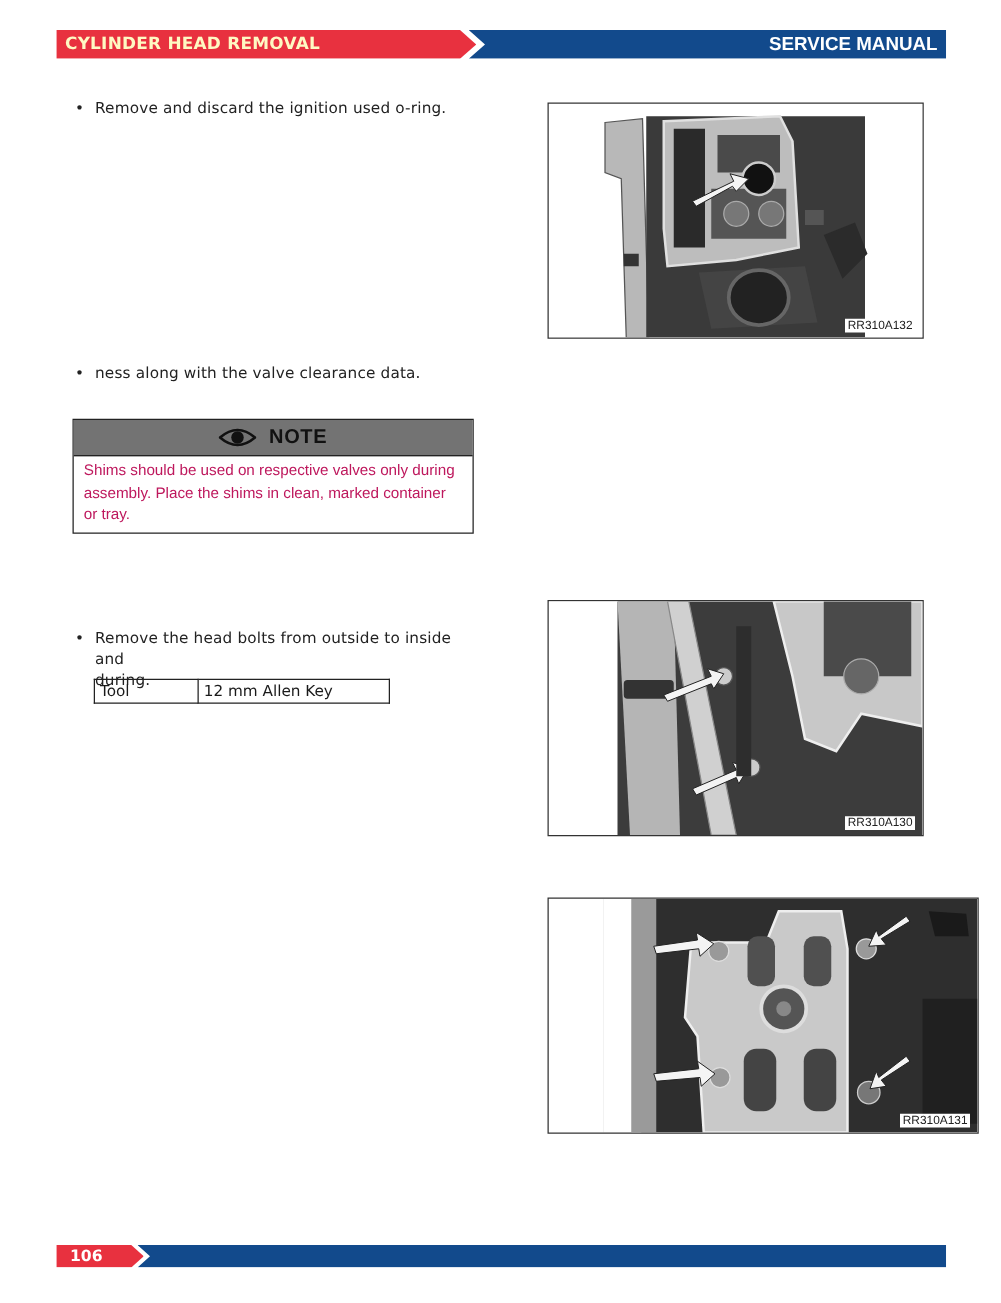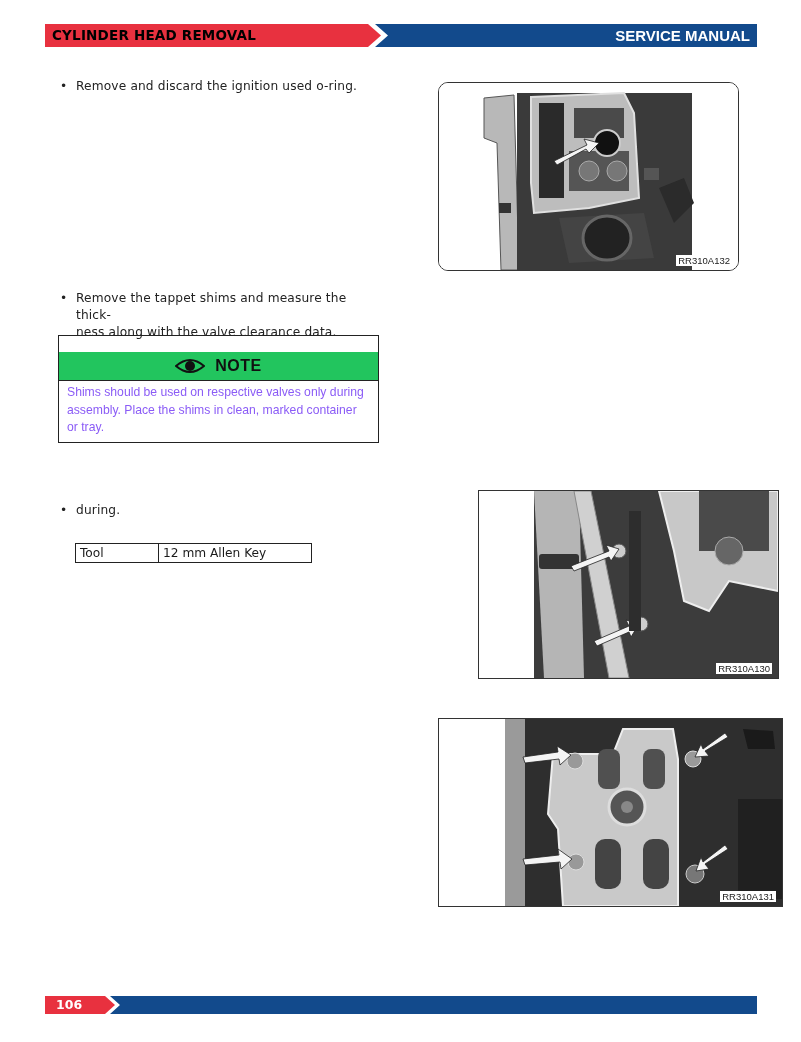--- a/index.html
+++ b/index.html
@@ -3,34 +3,34 @@
 <meta charset="utf-8">
 <style>
   html, body { margin:0; padding:0; }
   body { width:801px; height:1042px; background:#ffffff; position:relative; overflow:hidden;
          font-family:"DejaVu Sans", sans-serif; color:#1a1a1a; }
   .hdr { position:absolute; left:45px; top:24px; width:712px; height:23px; }
   .hdr-red { position:absolute; left:0; top:0; height:23px; width:336px; background:#e8313f;
              clip-path:polygon(0 0, 323px 0, 336px 11.5px, 323px 23px, 0 23px); }
   .hdr-blue { position:absolute; left:330px; top:0; height:23px; width:382px; background:#124a8c;
               clip-path:polygon(0 0, 382px 0, 382px 23px, 0 23px, 13px 11.5px); }
-  .hdr-title { position:absolute; left:7px; top:3px; color:#000000; font-weight:bold; font-size:13.5px;
+  .hdr-title { position:absolute; left:7px; top:3px; color:#fef9c3; font-weight:bold; font-size:13.5px;
                font-family:"DejaVu Sans", sans-serif; letter-spacing:0.2px; }
   .hdr-right { position:absolute; right:7px; top:3px; color:#fff; font-weight:bold; font-size:15px;
                font-family:"Liberation Sans", sans-serif;text-align:center; }
   .bullet { position:absolute; left:60px; font-size:12.2px; line-height:17px; width:320px;
             font-family:"DejaVu Sans", sans-serif; color:#222; letter-spacing:0.15px; }
   .bullet .dot { position:absolute; left:0; top:0; }
   .bullet .txt { margin-left:16px; display:block; }
   .note { position:absolute; left:58px; top:335px; width:319px; border:1.5px solid #222; }
-  .note-head { background:#22c55e; height:28px; border-bottom:1.5px solid #222; display:flex;
-               align-items:center; justify-content:center; gap:10px;margin-top:16px; }
+  .note-head { background:#737373; height:28px; border-bottom:1.5px solid #222; display:flex;
+               align-items:center; justify-content:center; gap:10px; }
   .note-title { font-family:"Liberation Sans", sans-serif; font-weight:bold; font-size:16px; color:#111; letter-spacing:0.5px; }
   .note-body { padding:3px 8px 5px 8px; font-family:"Liberation Sans", sans-serif; font-size:12.2px;
-               line-height:17.5px; color:#8b5cf6; }
+               line-height:17.5px; color:#be185d; }
   .tool-table { position:absolute; left:75px; top:543px; border-collapse:collapse;
                 font-family:"DejaVu Sans", sans-serif; font-size:12.2px; }
   .tool-table td { border:1.3px solid #222; padding:0 4px; height:18px; }
   .tool-table td.k { width:74px; }
   .tool-table td.v { width:144px; }
   .fig { position:absolute; border:1px solid #333; background:#fff; overflow:hidden; }
   .fig .cap { position:absolute; right:6px; bottom:4px; background:#fff; color:#222;
               font-family:"Liberation Sans", sans-serif; font-size:9.5px; padding:0 2px; line-height:11px; }
   .ftr { position:absolute; left:45px; top:996px; width:712px; height:18px;padding-left:28px; }
   .ftr-red { position:absolute; left:0; top:0; height:18px; width:70px; background:#e8313f;
@@ -50,21 +50,21 @@
   <div class="hdr-red">
     <span class="hdr-title">CYLINDER HEAD REMOVAL</span>
   </div>
 </div>
 
 <div class="bullet" style="top:78px;">
   <span class="dot">•</span>
   <span class="txt">Remove and discard the ignition used o-ring.</span>
 </div>
 
-<div class="fig" style="left:438px; top:82px; width:299px; height:187px;border-radius:10px;">
+<div class="fig" style="left:438px; top:82px; width:299px; height:187px;">
   <svg width="299" height="187" viewBox="0 0 299 187">
     <rect x="0" y="0" width="299" height="187" fill="#ffffff"></rect>
     <polygon points="45,15 75,12 80,187 62,187 58,60 45,55" fill="#b8b8b8" stroke="#555" stroke-width="1"></polygon>
     <rect x="78" y="10" width="175" height="177" fill="#3a3a3a"></rect>
     <path d="M92,14 L185,10 L195,30 L200,115 L150,125 L95,130 L92,100 Z" fill="#bdbdbd" stroke="#e0e0e0" stroke-width="2"></path>
     <rect x="100" y="20" width="25" height="95" fill="#2a2a2a"></rect>
     <rect x="135" y="25" width="50" height="30" fill="#4a4a4a"></rect>
     <rect x="130" y="68" width="60" height="40" fill="#555"></rect>
     <circle cx="150" cy="88" r="10" fill="#777" stroke="#aaa"></circle>
     <circle cx="178" cy="88" r="10" fill="#777" stroke="#aaa"></circle>
@@ -74,50 +74,50 @@
     <ellipse cx="168" cy="155" rx="24" ry="22" fill="#222" stroke="#666" stroke-width="3"></ellipse>
     <rect x="205" y="85" width="15" height="12" fill="#555"></rect>
     <polygon points="220,105 245,95 255,120 235,140" fill="#2b2b2b"></polygon>
     <rect x="60" y="120" width="12" height="10" fill="#333"></rect>
   </svg>
   <span class="cap">RR310A132</span>
 </div>
 
 <div class="bullet" style="top:290px;">
   <span class="dot">•</span>
-  <span class="txt">Remove the tappet shims and measure the thick-</span>
   <span class="txt">ness along with the valve clearance data.</span>
 </div>
 
 <div class="note">
   <div class="note-head">
     <svg width="30" height="16" viewBox="0 0 30 16">
       <path d="M1,8 Q15,-4 29,8 Q15,20 1,8 Z" fill="none" stroke="#111" stroke-width="2"></path>
       <circle cx="15" cy="8" r="5" fill="#111"></circle>
     </svg>
     <span class="note-title">NOTE</span>
   </div>
   <div class="note-body">Shims should be used on respective valves only during assembly. Place the shims in clean, marked container or tray.</div>
 </div>
 
 <div class="bullet" style="top:502px;">
   <span class="dot">•</span>
+  <span class="txt">Remove the head bolts from outside to inside and</span>
   <span class="txt">during.</span>
 </div>
 
 <table class="tool-table">
   <tbody>
       <tr>
     <td class="k">Tool</td>
     <td class="v">12 mm Allen Key</td>
   </tr>
 </tbody>
   </table>
 
-<div class="fig" style="left:438px; top:490px; width:299px; height:187px;margin-left:40px;">
+<div class="fig" style="left:438px; top:480px; width:299px; height:187px;">
   <svg width="299" height="187" viewBox="0 0 299 187">
     <rect x="0" y="0" width="299" height="187" fill="#ffffff"></rect>
     <rect x="55" y="0" width="244" height="187" fill="#3c3c3c"></rect>
     <polygon points="55,0 100,0 105,187 65,187" fill="#b5b5b5"></polygon>
     <polygon points="95,0 112,0 150,187 130,187" fill="#d0d0d0" stroke="#888"></polygon>
     <path d="M180,0 L299,0 L299,100 L250,90 L230,120 L205,110 L195,60 Z" fill="#c8c8c8" stroke="#eee" stroke-width="2"></path>
     <rect x="220" y="0" width="70" height="60" fill="#4a4a4a"></rect>
     <circle cx="250" cy="60" r="14" fill="#666" stroke="#aaa"></circle>
     <rect x="60" y="63" width="40" height="15" rx="3" fill="#333"></rect>
     <circle cx="140" cy="60" r="7" fill="#ccc" stroke="#555"></circle>

